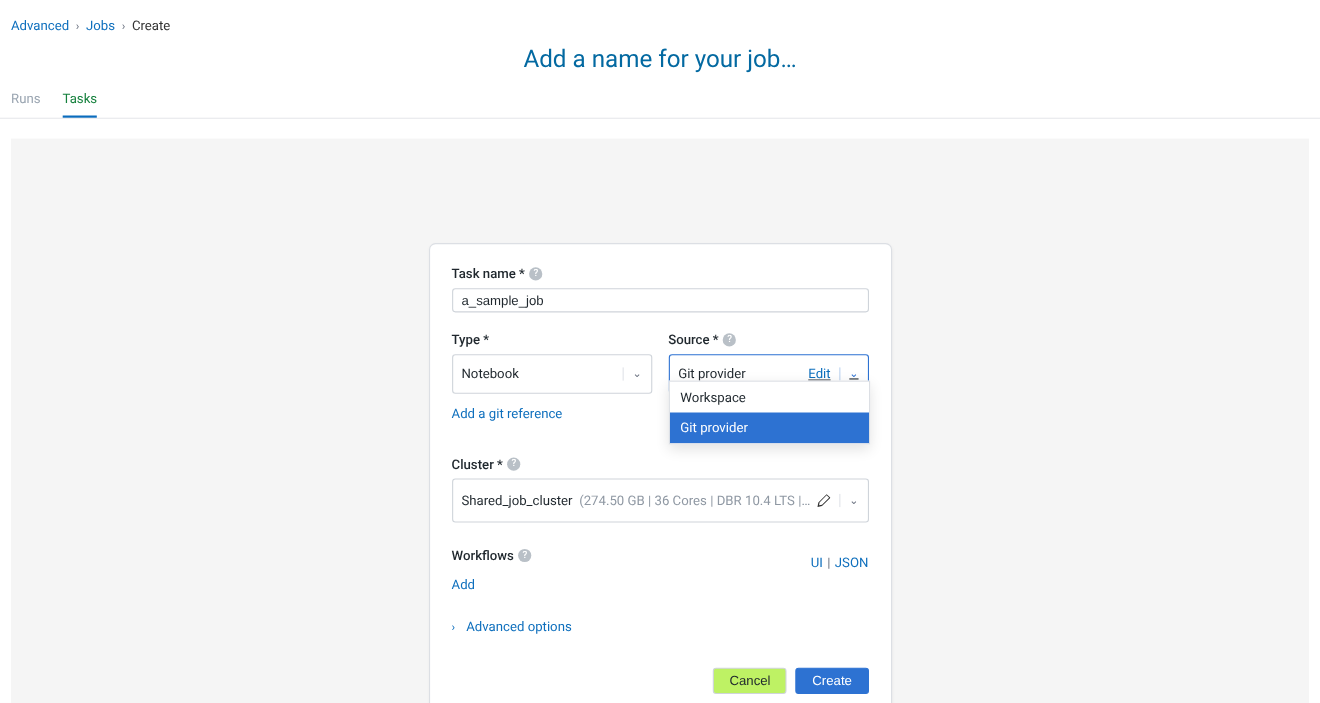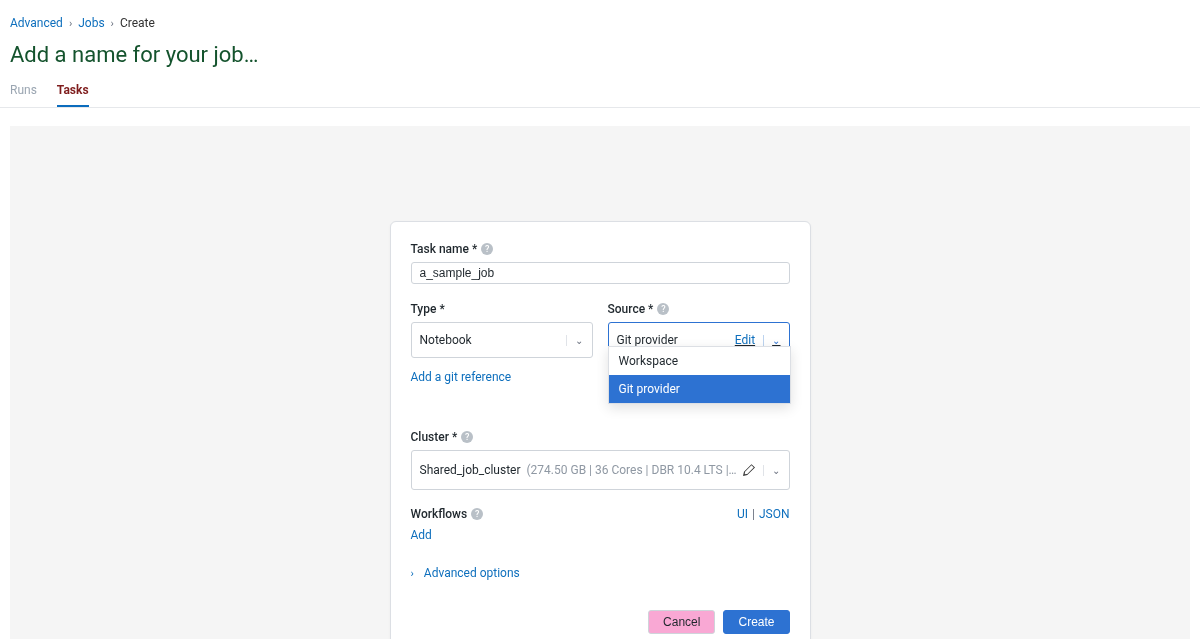--- a/index.html
+++ b/index.html
@@ -22,39 +22,40 @@
       gap: 6px;
     }
     .breadcrumb a { color: #0e6fbd; text-decoration: none; }
     .breadcrumb .chev { color: #6b7280; font-size: 11px; }
 
     .title-input {
       padding: 8px 10px 4px 10px;
     }
     .title-input .placeholder {
       font-size: 22px;
-      color: #14532d;
+      color: #0369a1;
       font-weight: 400;
+      text-align: center;
     }
 
     .tabs {
       display: flex;
       gap: 20px;
       padding: 8px 10px 0 10px;
       border-bottom: 1px solid #e6e8eb;
     }
     .tab {
       font-size: 12px;
       padding: 4px 0 8px 0;
       cursor: pointer;
       color: #9aa5b1;
     }
     .tab.active {
-      color: #7f1d1d;
-      font-weight: 700;
+      color: #15803d;
+      font-weight: 400;
       border-bottom: 2px solid #0b6cbd;
     }
 
     .canvas {
       background: #f5f5f5;
       margin: 18px 10px 0 10px;
       height: 524px;
       display: flex;
       justify-content: center;
       align-items: flex-start;
@@ -168,41 +169,41 @@
     }
 
     .link {
       color: #0e6fbd;
       font-size: 12px;
       text-decoration: none;
       cursor: pointer;
     }
 
     .git-ref { margin-top: 11px; }
-    .cluster-section { margin-top: 46px; }
+    .cluster-section { margin-top: 31px; }
 
     .cluster-select {
       height: 40px;
       border: 1px solid #cfd4da;
       border-radius: 3px;
       background: #fff;
       display: flex;
       align-items: center;
       padding: 0 8px;
       font-size: 12px;
       gap: 6px;
     }
     .cluster-select .name { color: #1f272d; }
     .cluster-select .detail { color: #8f98a3; flex: 1; white-space: nowrap; overflow: hidden; text-overflow: ellipsis; }
     .cluster-select .right-icons { display: flex; align-items: center; gap: 8px; }
     .pencil-icon { width:12px; height:12px; }
     .caret-plain { border-left: 1px solid #e0e3e8; padding-left: 8px; font-size: 10px; color: #6b7280; }
 
     .params-section { margin-top: 17px; display: flex; justify-content: space-between; align-items: center; }
-    .param-toggle { font-size: 12px; display: flex; gap: 4px; }
+    .param-toggle { font-size: 12px; display: flex; gap: 4px; margin-top: 12px; }
     .param-toggle .sep { color: #6b7280; }
     .param-toggle .active { color: #0e6fbd; }
     .param-toggle .inactive { color: #0e6fbd; }
 
     .add-param { margin-top: 6px; }
 
     .advanced { margin-top: 24px; display: flex; align-items: center; gap: 10px; }
     .advanced .chev-icon { color: #0e6fbd; font-size: 11px; }
     .advanced .label { color: #0e6fbd; font-size: 12px; cursor: pointer; }
 
@@ -214,21 +215,21 @@
     }
     .btn {
       height: 24px;
       border-radius: 3px;
       padding: 0 14px;
       font-size: 12px;
       cursor: pointer;
       display: inline-flex;
       align-items: center;
       border: 1px solid #cfd4da;
-      background: #f9a8d4;
+      background: #bef264;
       color: #1f272d;
     }
     .btn.primary {
       background: #2d72d2;
       border-color: #2d72d2;
       color: #fff;
     }
   </style>
 </head>
 <body>

